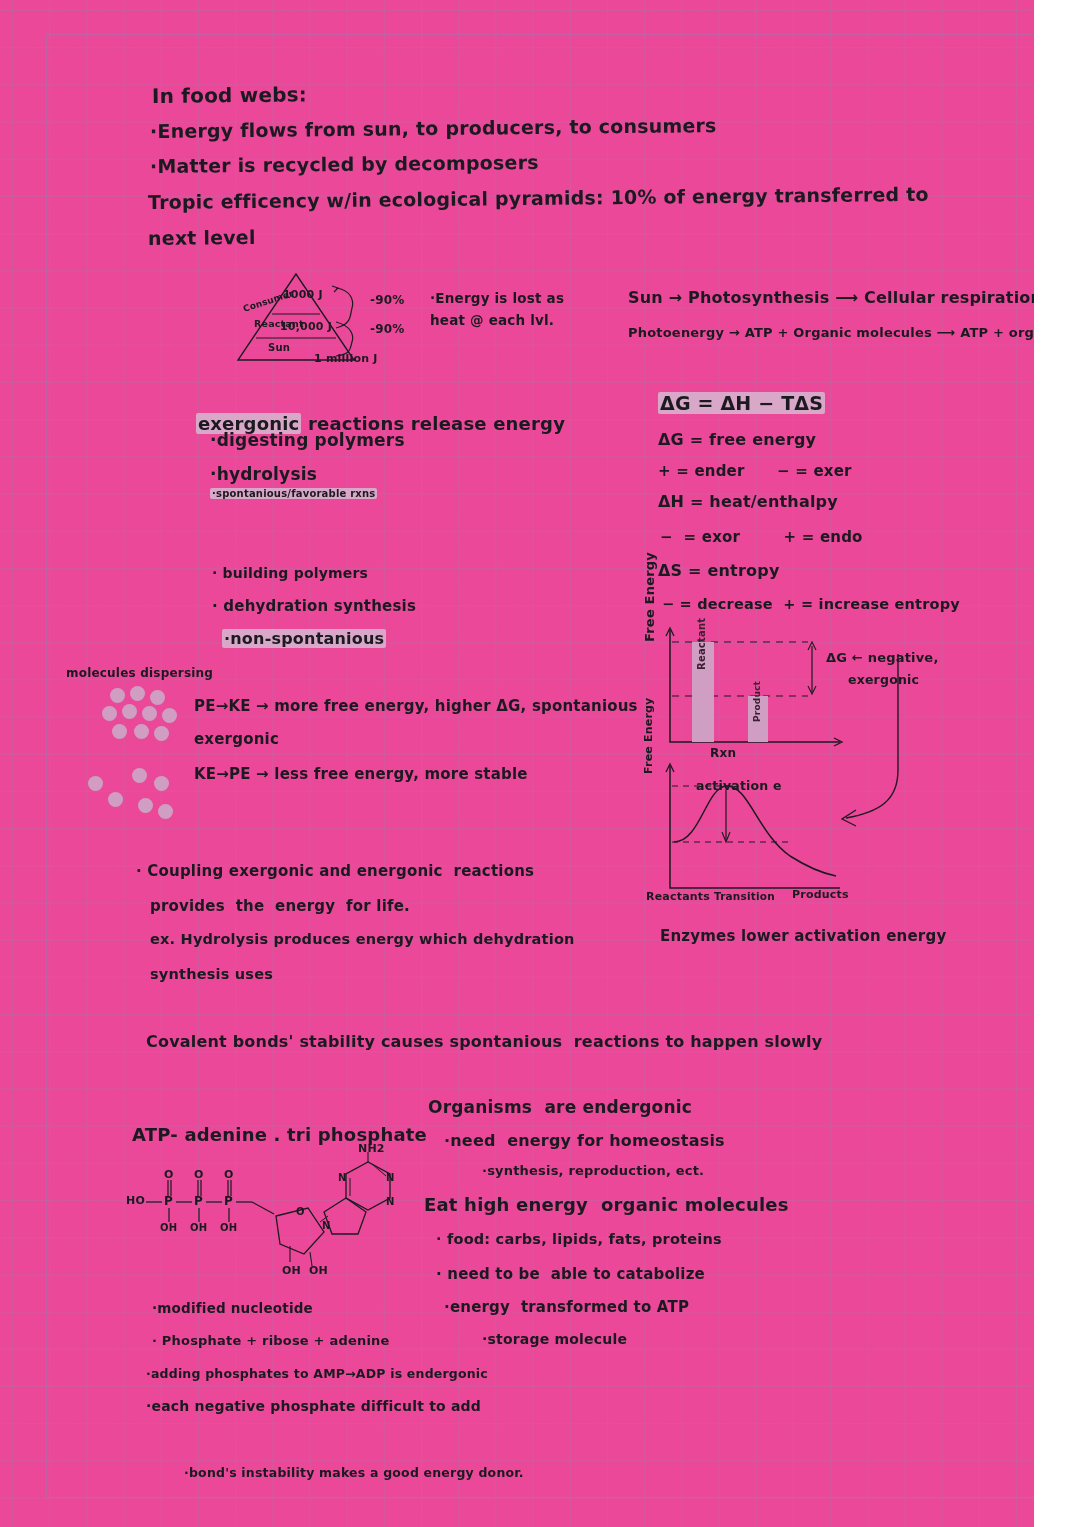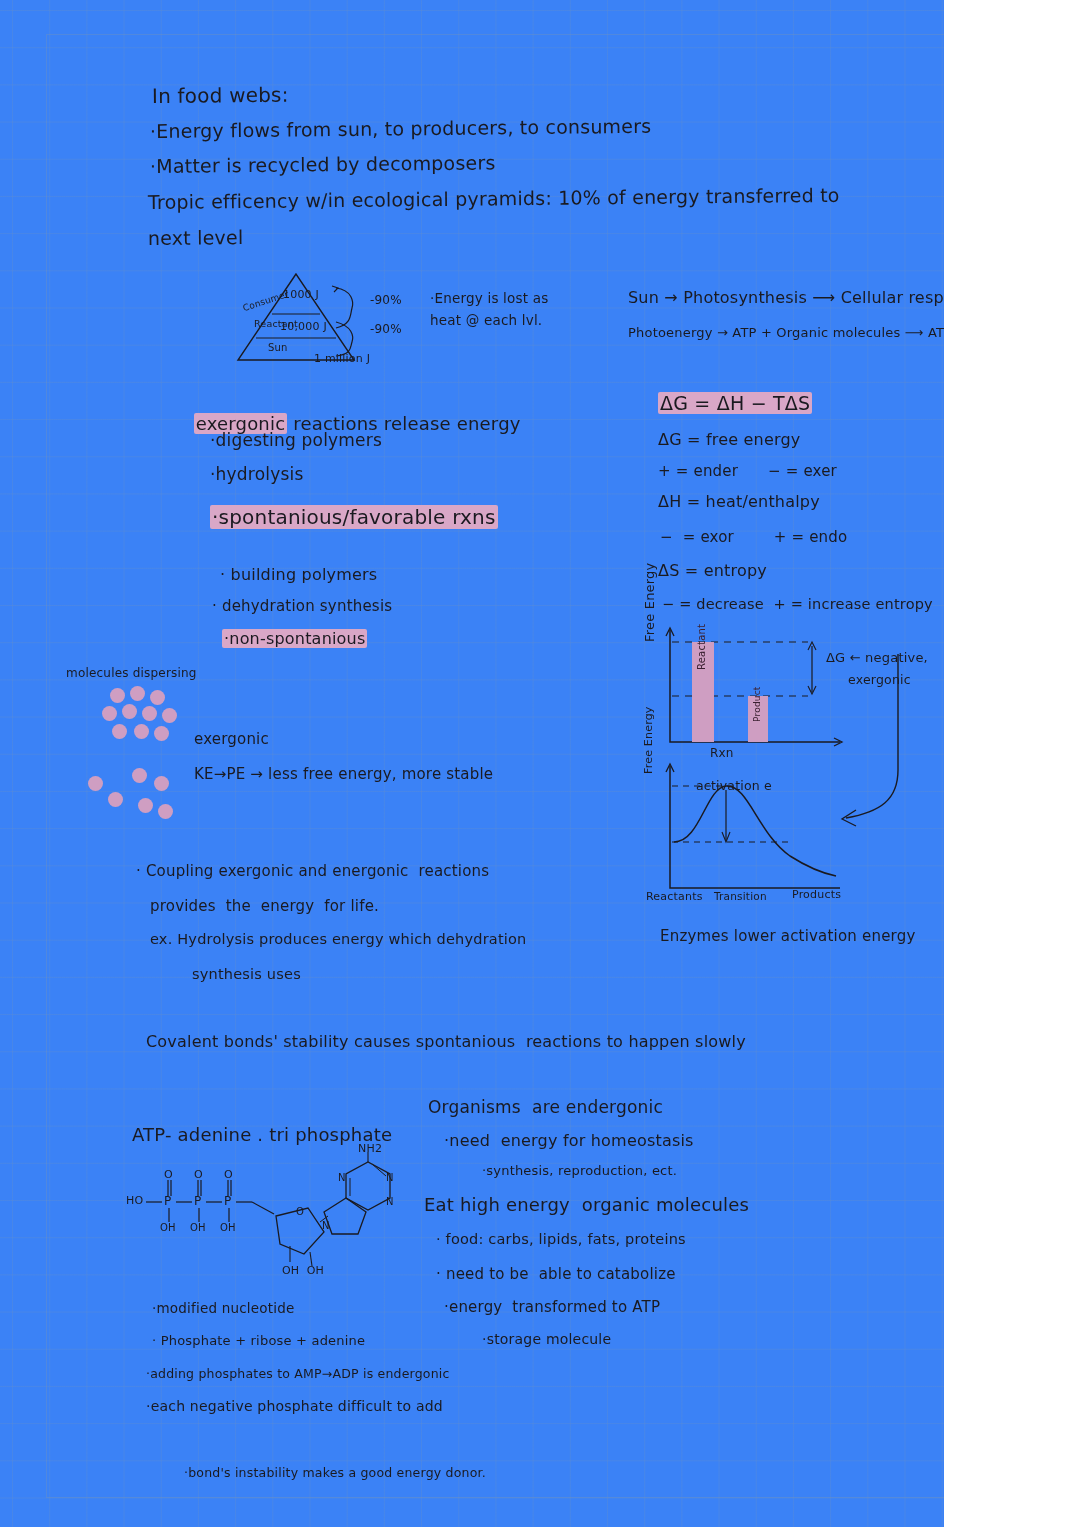--- a/index.html
+++ b/index.html
@@ -5,24 +5,25 @@
   html, body {
     margin: 0;
     padding: 0;
     background: #ffffff;
   }
   body {
     font-family: "DejaVu Sans", sans-serif;
   }
   #page {
     position: relative;
-    width: 944px;
+    width: 1034px;
     height: 1527px;
-    background: #3b82f6;
+    background: #ec4899;
     overflow: hidden;
+    font-weight: bold;
   }
   
   #grid {
     position: absolute;
     left: 0; top: 0;
     width: 1080px; height: 1527px;
     background-image:
       linear-gradient(to right, rgba(120,150,180,0.22) 1px, transparent 1px),
       linear-gradient(to bottom, rgba(120,150,180,0.22) 1px, transparent 1px);
     background-size: 37.2px 37.2px;
@@ -105,23 +106,23 @@
   <div class="hw sm" style="left:430px; top:312px; font-size:13.5px;">heat @ each lvl.</div>
 
   <div class="hw" style="left:628px; top:288px; font-size:16px;">Sun → Photosynthesis ⟶ Cellular respiration</div>
   <div class="hw" style="left:628px; top:325px; font-size:13px;">Photoenergy → ATP + Organic molecules ⟶ ATP + organic molecules</div>
 
   <div class="hw" style="left:170px; top:392px; font-size:18px;">
     <span class="hl">exergonic</span><span> reactions release energy</span>
   </div>
   <div class="hw" style="left:210px; top:430px; font-size:17px;">·digesting polymers</div>
   <div class="hw" style="left:210px; top:464px; font-size:17px;">·hydrolysis</div>
-  <div class="hw hl" style="left:210px; top:505px; font-size:20px;">·spontanious/favorable rxns</div>
-
-  <div class="hw" style="left:212px; top:565px; font-size:16px;margin-left:8px;">· building polymers</div>
+  <div class="hw hl" style="left:210px; top:488px; font-size:10px;">·spontanious/favorable rxns</div>
+
+  <div class="hw" style="left:212px; top:565px; font-size:14px;">· building polymers</div>
   <div class="hw" style="left:212px; top:597px; font-size:15px;">· dehydration synthesis</div>
   <div class="hw hl" style="left:222px; top:629px; font-size:16px;">·non-spontanious</div>
 
   <div class="hw hl" style="left:658px; top:392px; font-size:19px;">ΔG = ΔH − TΔS</div>
   <div class="hw" style="left:658px; top:430px; font-size:16px;">ΔG = free energy</div>
   <div class="hw" style="left:658px; top:462px; font-size:15px;">+ = ender      − = exer</div>
   <div class="hw" style="left:658px; top:492px; font-size:16px;">ΔH = heat/enthalpy</div>
   <div class="hw" style="left:660px; top:528px; font-size:15px;">−  = exor        + = endo</div>
   <div class="hw" style="left:658px; top:561px; font-size:16px;">ΔS = entropy</div>
   <div class="hw" style="left:662px; top:596px; font-size:14.5px;">− = decrease  + = increase entropy</div>
@@ -141,20 +142,21 @@
     <div class="molblob" style="left:66px; top:46px; width:15px; height:15px;"></div>
 
     <div class="molblob" style="left:0px; top:96px; width:15px; height:15px;"></div>
     <div class="molblob" style="left:44px; top:88px; width:15px; height:15px;"></div>
     <div class="molblob" style="left:66px; top:96px; width:15px; height:15px;"></div>
     <div class="molblob" style="left:20px; top:112px; width:15px; height:15px;"></div>
     <div class="molblob" style="left:50px; top:118px; width:15px; height:15px;"></div>
     <div class="molblob" style="left:70px; top:124px; width:15px; height:15px;"></div>
   </div>
 
+  <div class="hw" style="left:194px; top:697px; font-size:15px;">PE→KE → more free energy, higher ΔG, spontanious</div>
   <div class="hw" style="left:194px; top:730px; font-size:15px;">exergonic</div>
   <div class="hw" style="left:194px; top:765px; font-size:15px;">KE→PE → less free energy, more stable</div>
 
   <div style="position:absolute; left:640px; top:624px; width:360px; height:140px;">
     <svg width="360" height="140" viewBox="0 0 360 140">
 
       <path d="M30 6 L30 118 L200 118" fill="none" stroke="#1a1a20" stroke-width="1.5"></path>
       <path d="M26 12 L30 4 L34 12" fill="none" stroke="#1a1a20" stroke-width="1.3"></path>
       <path d="M194 114 L202 118 L194 122" fill="none" stroke="#1a1a20" stroke-width="1.3"></path>
 
@@ -201,21 +203,21 @@
     <div class="hw xs" style="left:6px; top:130px; font-size:11px;">Reactants</div>
     <div class="hw xs" style="left:74px; top:130px; font-size:10.5px;">Transition</div>
     <div class="hw xs" style="left:152px; top:128px; font-size:11px;">Products</div>
   </div>
 
   <div class="hw" style="left:660px; top:927px; font-size:15px;">Enzymes lower activation energy</div>
 
   <div class="hw" style="left:136px; top:862px; font-size:15px;">· Coupling exergonic and energonic  reactions</div>
   <div class="hw" style="left:150px; top:897px; font-size:15px;">provides  the  energy  for life.</div>
   <div class="hw" style="left:150px; top:931px; font-size:14.5px;">ex. Hydrolysis produces energy which dehydration</div>
-  <div class="hw" style="left:150px; top:966px; font-size:14.5px;margin-left:42px;">synthesis uses</div>
+  <div class="hw" style="left:150px; top:966px; font-size:14.5px;">synthesis uses</div>
 
   <div class="hw" style="left:146px; top:1032px; font-size:16px;">Covalent bonds' stability causes spontanious  reactions to happen slowly</div>
 
   <div class="hw" style="left:132px; top:1124px; font-size:18px;">ATP- adenine . tri phosphate</div>
 
   <div style="position:absolute; left:124px; top:1150px; width:290px; height:140px;">
     <svg width="290" height="140" viewBox="0 0 290 140">
 
       <g stroke="#1a1a20" stroke-width="1.2" fill="none">
         <line x1="22" y1="52" x2="38" y2="52"></line>

